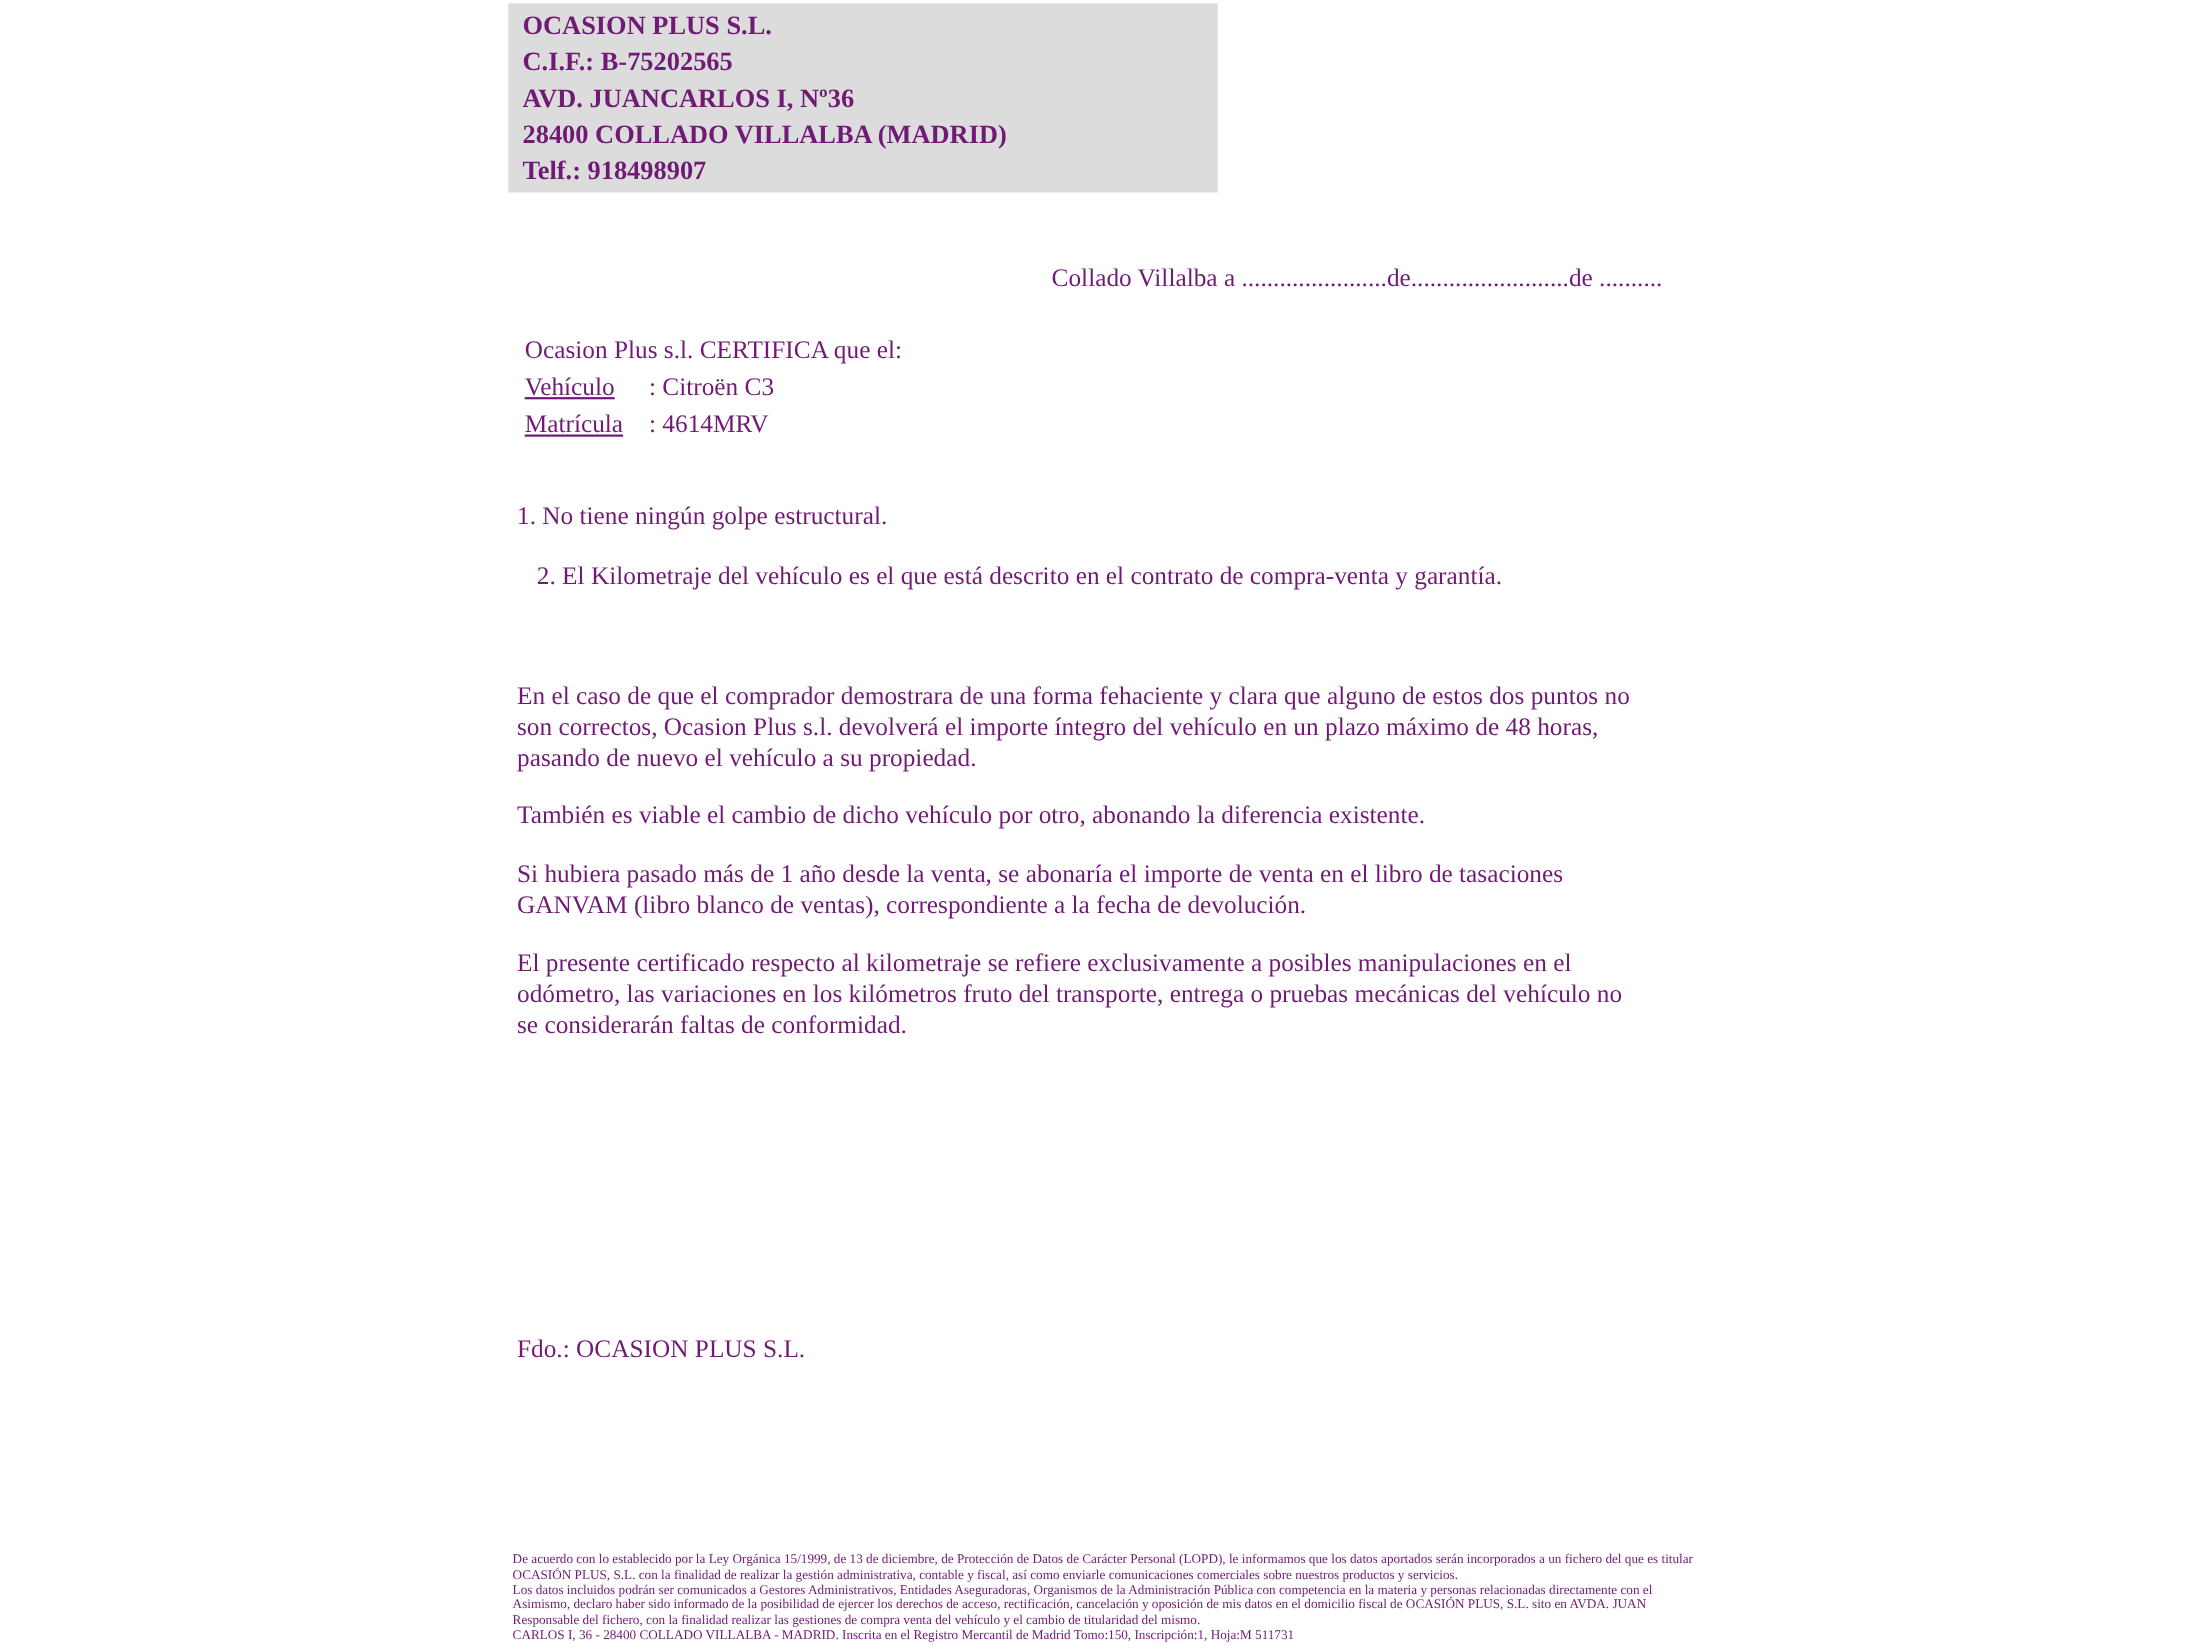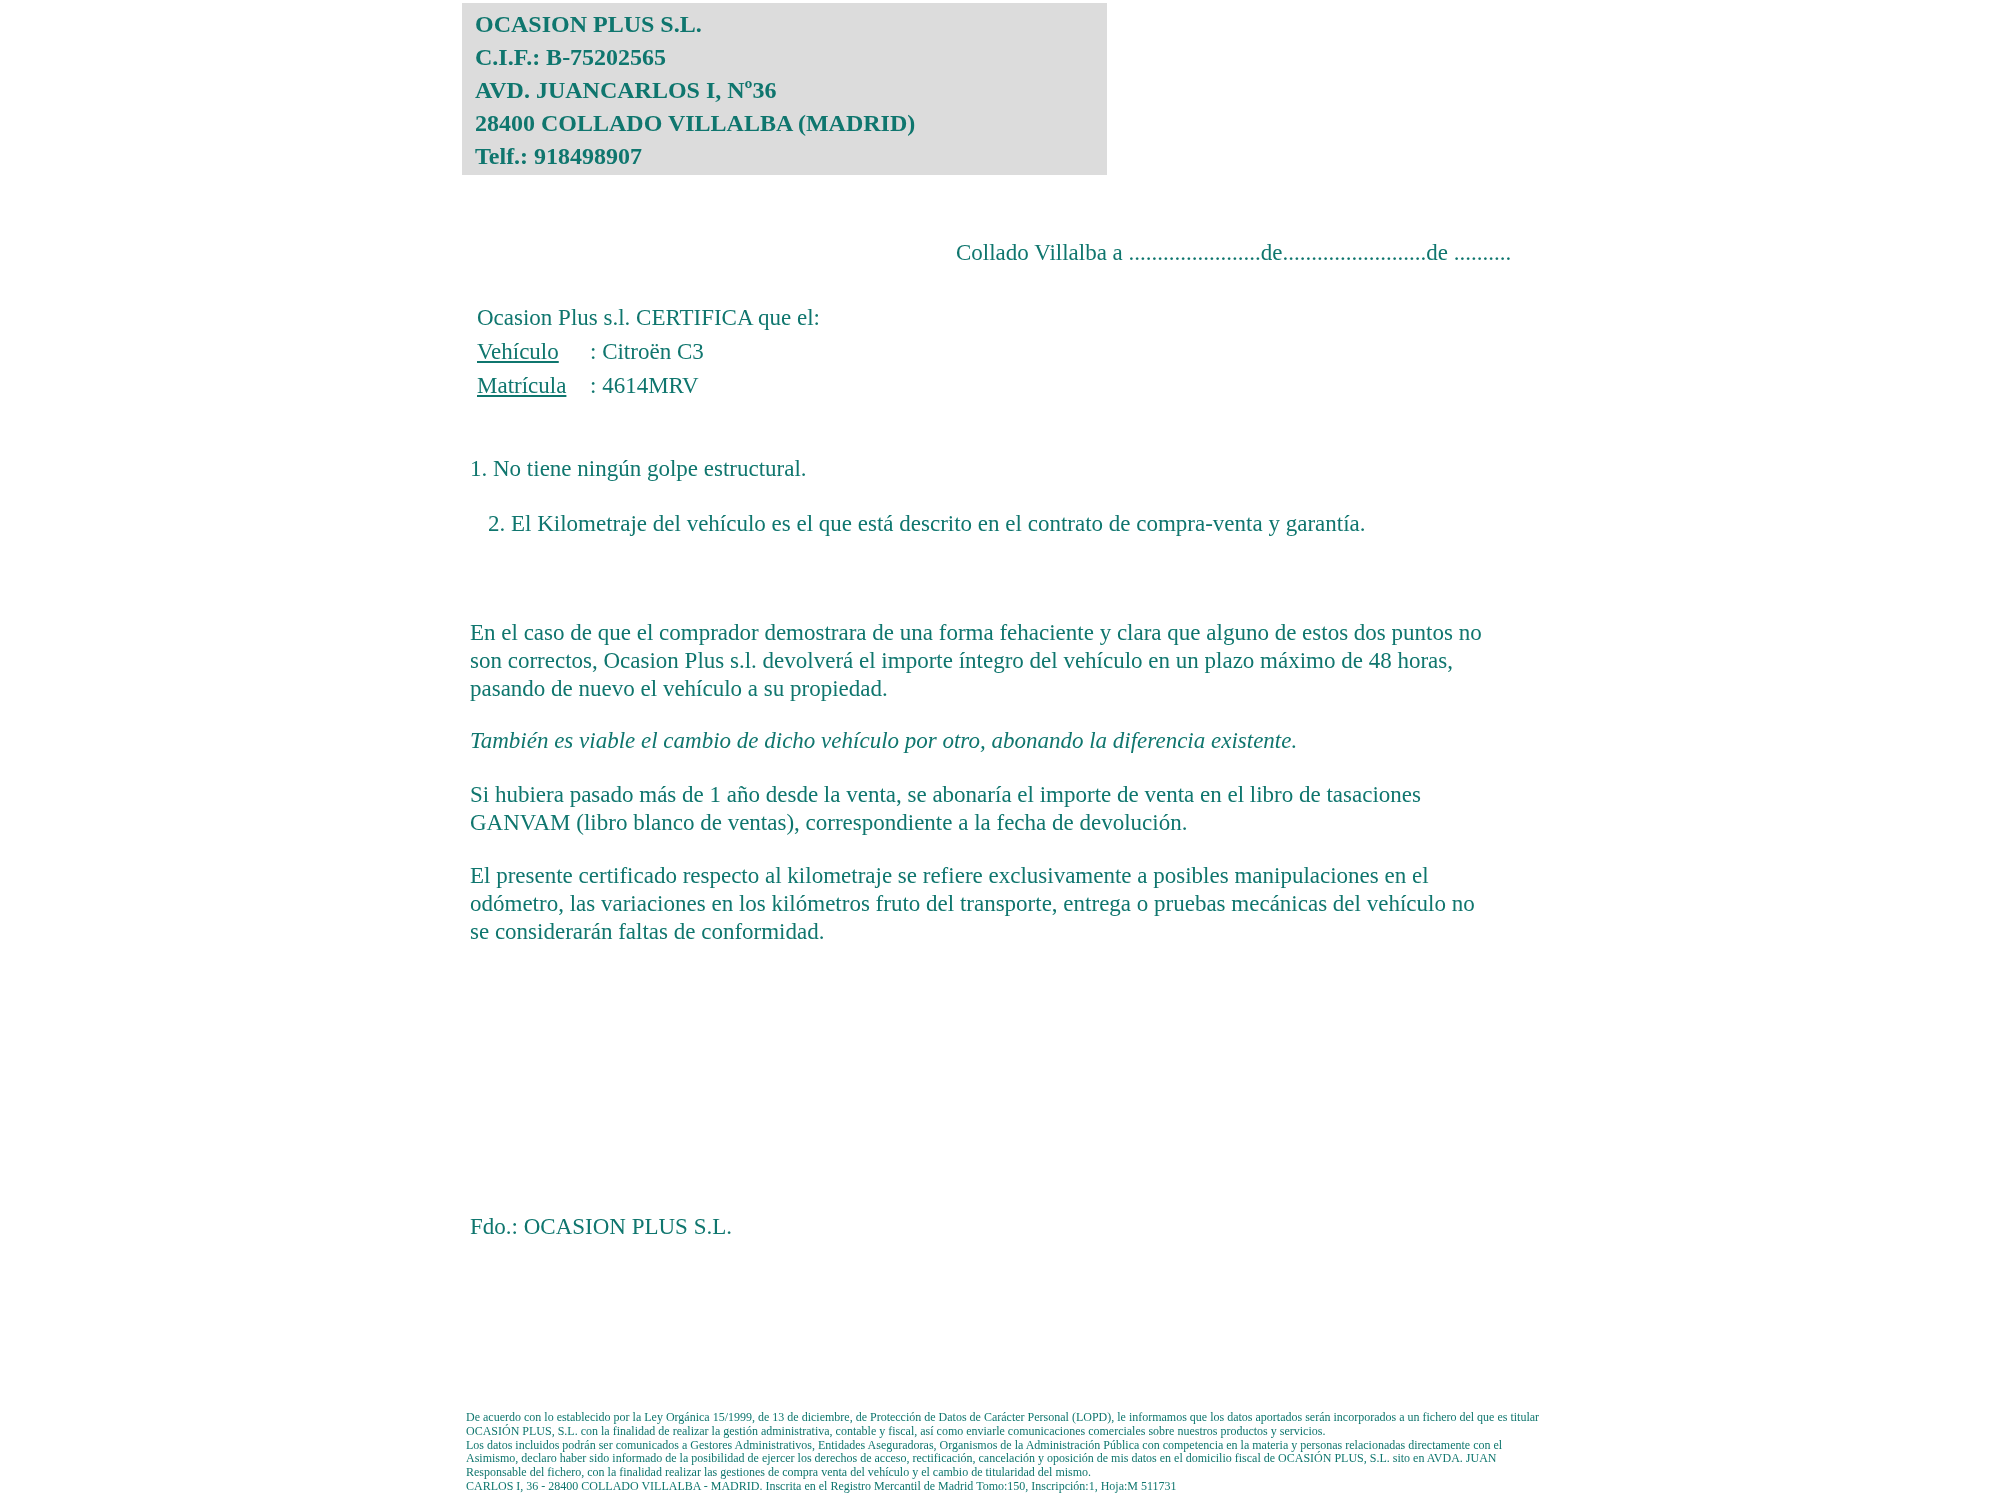--- a/index.html
+++ b/index.html
@@ -2,21 +2,21 @@
 <html><head>
 <meta charset="utf-8">
 <style>
   html, body { margin: 0; padding: 0; }
   body { background: #ffffff; }
   .page {
     position: relative;
     width: 2000px;
     height: 1500px;
     background: #ffffff;
-    color: #0f766e;
+    color: #701a75;
     font-family: "Liberation Serif", "DejaVu Serif", serif;
     overflow: hidden;
   }
   .company-box {
     position: absolute;
     left: 462px;
     top: 3px;
     width: 645px;
     height: 172px;
     background: #dcdcdc;
@@ -42,21 +42,21 @@
     line-height: 34px;
     white-space: nowrap;
   }
   .cert-label { display: inline-block; width: 113px; }
   .cert-label span { text-decoration: underline; margin-top: 16px; }
   .clause { position: absolute; left: 470px; font-size: 23px; white-space: nowrap; }
   .clause-1 { top: 456px; }
   .clause-2 { top: 511px; margin-left: 18px; }
   .para { position: absolute; left: 470px; font-size: 23px; line-height: 28px; white-space: nowrap; }
   .para-refund   { top: 619px; }
-  .para-exchange { top: 727px; font-style: italic; }
+  .para-exchange { top: 727px; }
   .para-ganvam   { top: 781px; }
   .para-odometer { top: 862px; }
   .signature {
     position: absolute;
     left: 470px;
     top: 1214px;
     font-size: 23px;
     white-space: nowrap;
   }
   .legal {

